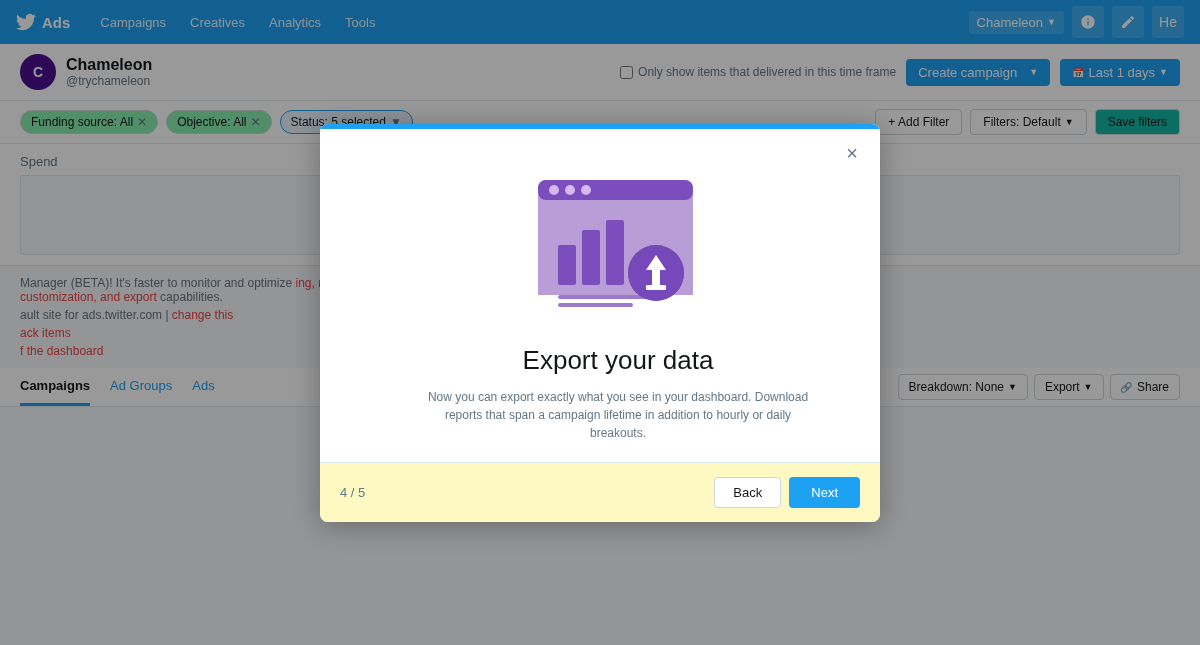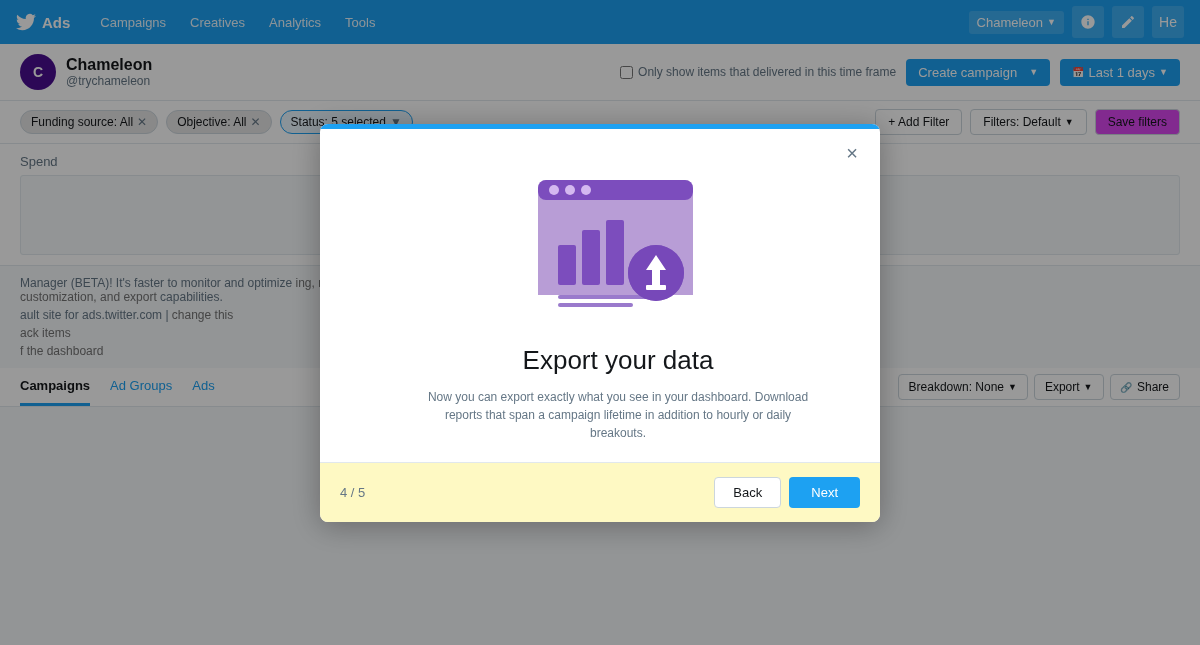--- a/index.html
+++ b/index.html
@@ -153,21 +153,21 @@
     }
     .filter-chip {
       display: flex;
       align-items: center;
       gap: 4px;
       border: 1px solid #ccd6dd;
       border-radius: 20px;
       padding: 4px 10px;
       font-size: 12px;
       color: #14171a;
-      background: #e5e5e5;
+      background: #86efac;
     }
     .filter-chip-x {
       color: #657786;
       cursor: pointer;
       font-size: 12px;
     }
     .filter-chip-selected {
       background: #e8f5fe;
       border-color: #1da1f2;
     }
@@ -179,21 +179,21 @@
       border-radius: 4px;
       font-size: 12px;
       cursor: pointer;
       display: flex;
       align-items: center;
       gap: 4px;
       color: #14171a;
     }
     .btn-save {
       border: 1px solid #ccd6dd;
-      background: #d946ef;
+      background: #14b8a6;
       padding: 5px 12px;
       border-radius: 4px;
       font-size: 12px;
       cursor: pointer;
       color: #14171a;
     }
 
     
     .main-content {
       display: flex;
@@ -238,21 +238,21 @@
       position: absolute;
       right: 0;
       top: 0;
       width: 380px;
       background: white;
       border-left: 1px solid #e1e8ed;
       padding: 12px;
       font-size: 12px;
     }
     .notif-link {
-      color: #737373;
+      color: #ef4444;
       cursor: pointer;
       text-align: right;
     }
 
     
     .tab-bar {
       background: white;
       padding: 0 20px;
       display: flex;
       align-items: center;

